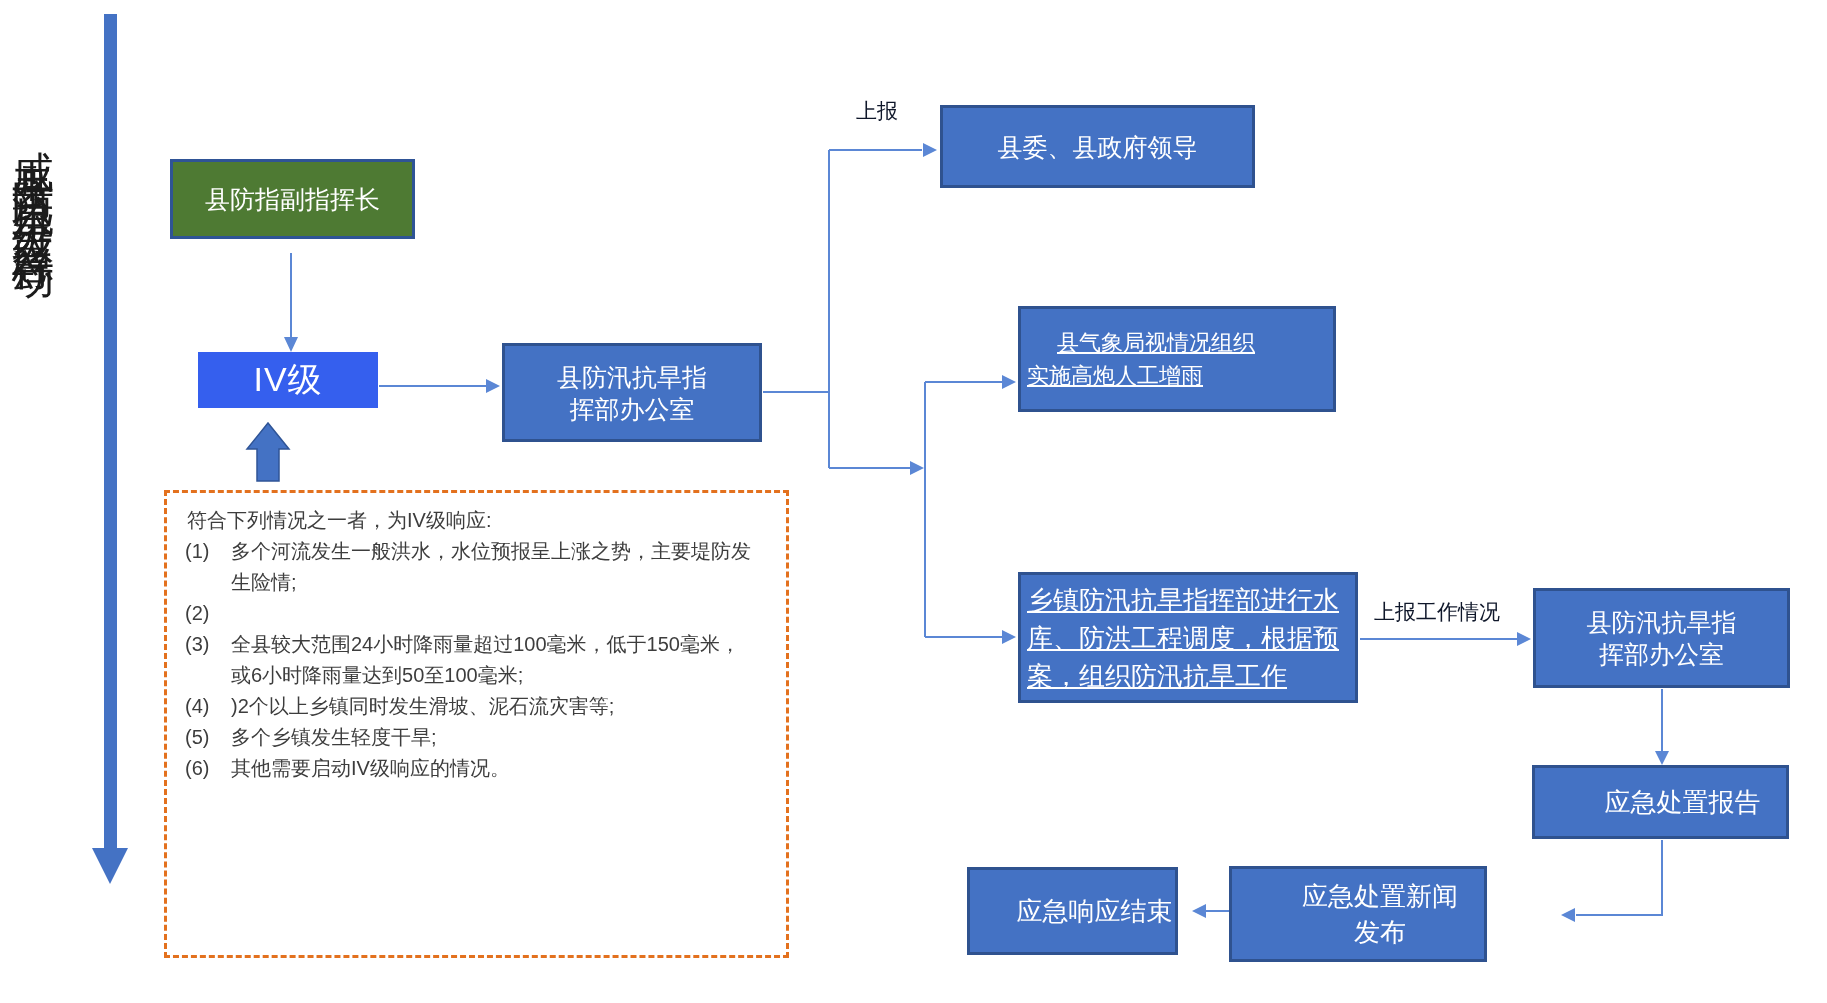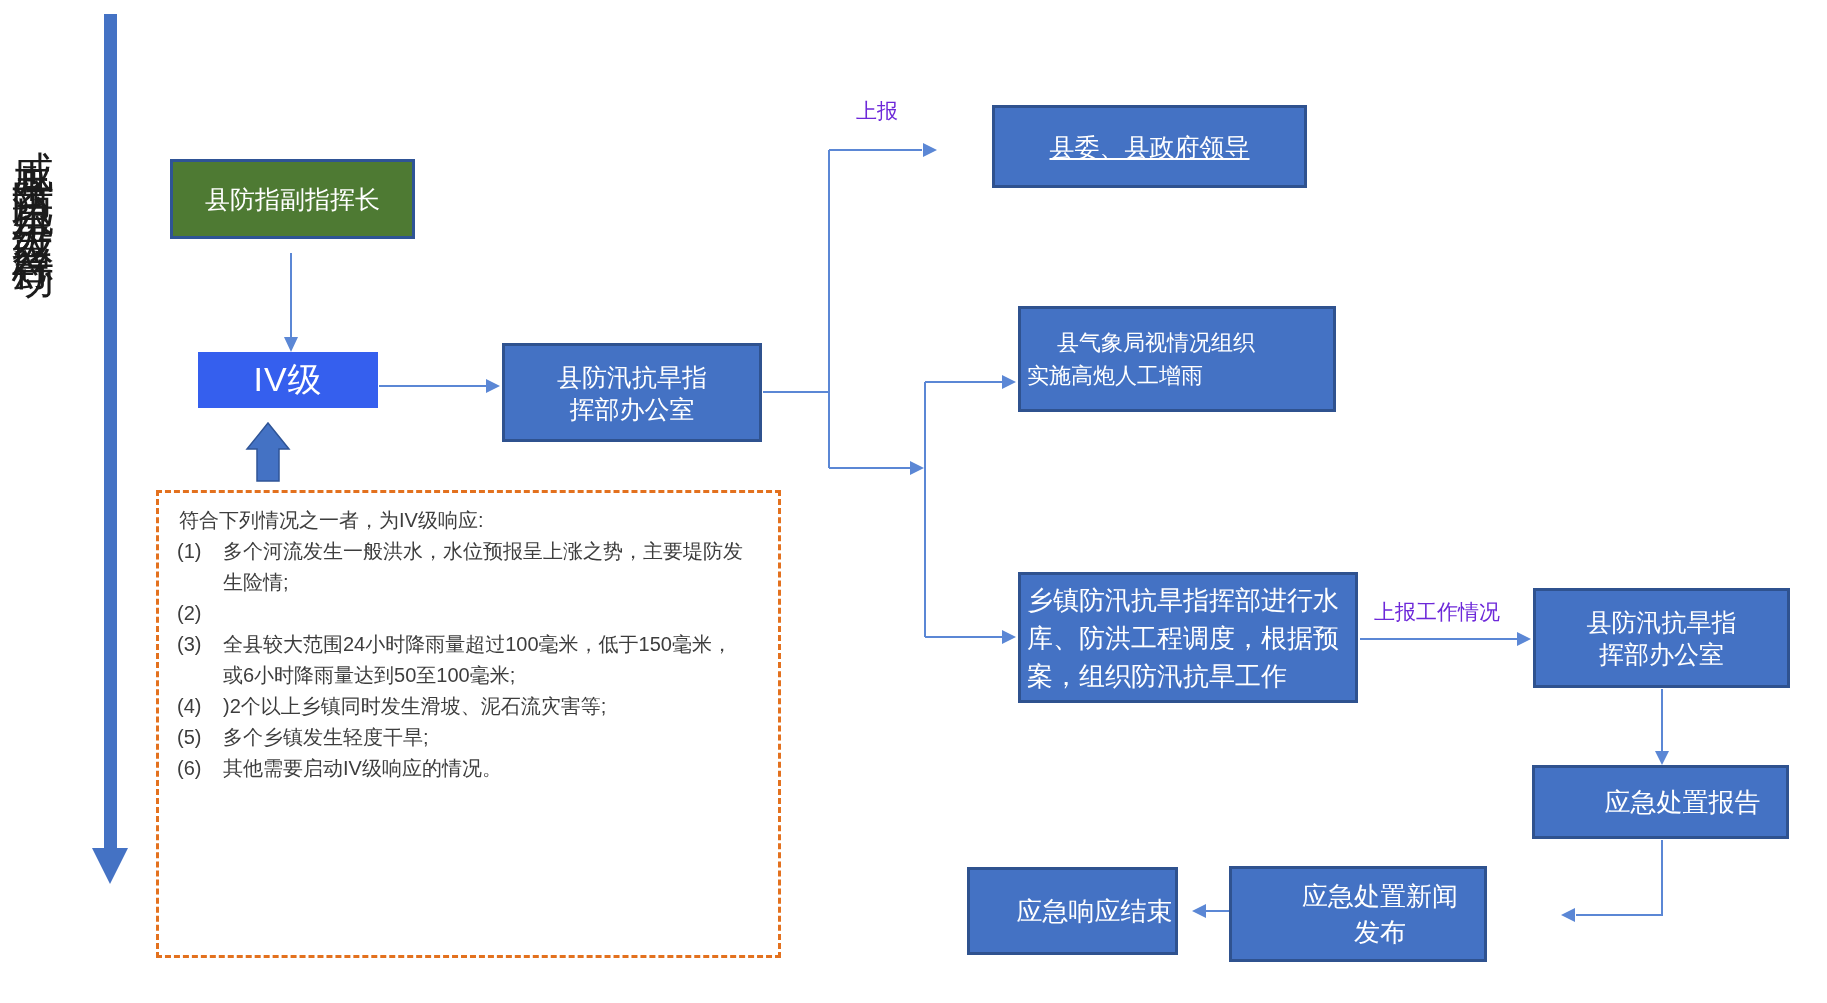--- a/index.html
+++ b/index.html
@@ -17,26 +17,26 @@
     position:absolute;z-index:2;box-sizing:border-box;
     display:flex;flex-direction:column;align-items:center;justify-content:center;
     color:#ffffff;text-align:center;
   }
   .blue{background:#4472C4;border:3px solid #2F528F;}
   .green{background:#4E7A33;border:3px solid #2F5496;}
   .iv{background:#355FEE;border:none;font-size:34px;letter-spacing:1px;}
   .f25{font-size:25px;line-height:32px;}
   .f26{font-size:26px;line-height:38px;padding-left:44px;}
   .f22{font-size:22px;line-height:33px;}
-  .left-align{align-items:flex-start;text-align:center;}
+  .left-align{align-items:flex-start;text-align:center;text-decoration:underline;}
   .flow-label{
-    position:absolute;z-index:2;font-size:21px;color:#6d28d9;white-space:nowrap;
+    position:absolute;z-index:2;font-size:21px;color:#0f172a;white-space:nowrap;
   }
   .criteria{
-    position:absolute;left:156px;top:490px;width:625px;height:468px;z-index:1;
+    position:absolute;left:164px;top:490px;width:625px;height:468px;z-index:1;
     box-sizing:border-box;border:3px dashed #E3711E;background:#ffffff;
     padding:12px 14px 10px 18px;color:#3d3d3d;font-size:20px;line-height:31px;
   }
   .criteria .heading{margin:0 0 0 2px;}
   .criteria .item{display:flex;}
   .criteria .marker{flex:none;width:46px;}
   .criteria .itext{flex:1;max-width:520px;}
 </style>
 </head>
 <body>
@@ -85,21 +85,21 @@
 
   <div class="box iv" style="left:198px;top:352px;width:180px;height:56px;">
     <div>IV级</div>
   </div>
 
   <div class="box blue f25" style="left:502px;top:343px;width:260px;height:99px;">
     <div>县防汛抗旱指</div>
     <div>挥部办公室</div>
   </div>
 
-  <div class="box blue f25" style="left:992px;top:105px;width:315px;height:83px;text-decoration:underline;">
+  <div class="box blue f25" style="left:940px;top:105px;width:315px;height:83px;">
     <div>县委、县政府领导</div>
   </div>
 
   <div class="box blue f22 left-align" style="left:1018px;top:306px;width:318px;height:106px;padding-left:6px;">
     <div style="margin-left:30px;">县气象局视情况组织</div>
     <div>实施高炮人工增雨</div>
   </div>
 
   <div class="box blue f26 left-align" style="left:1018px;top:572px;width:340px;height:131px;padding-left:6px;">
     <div>乡镇防汛抗旱指挥部进行水</div>

